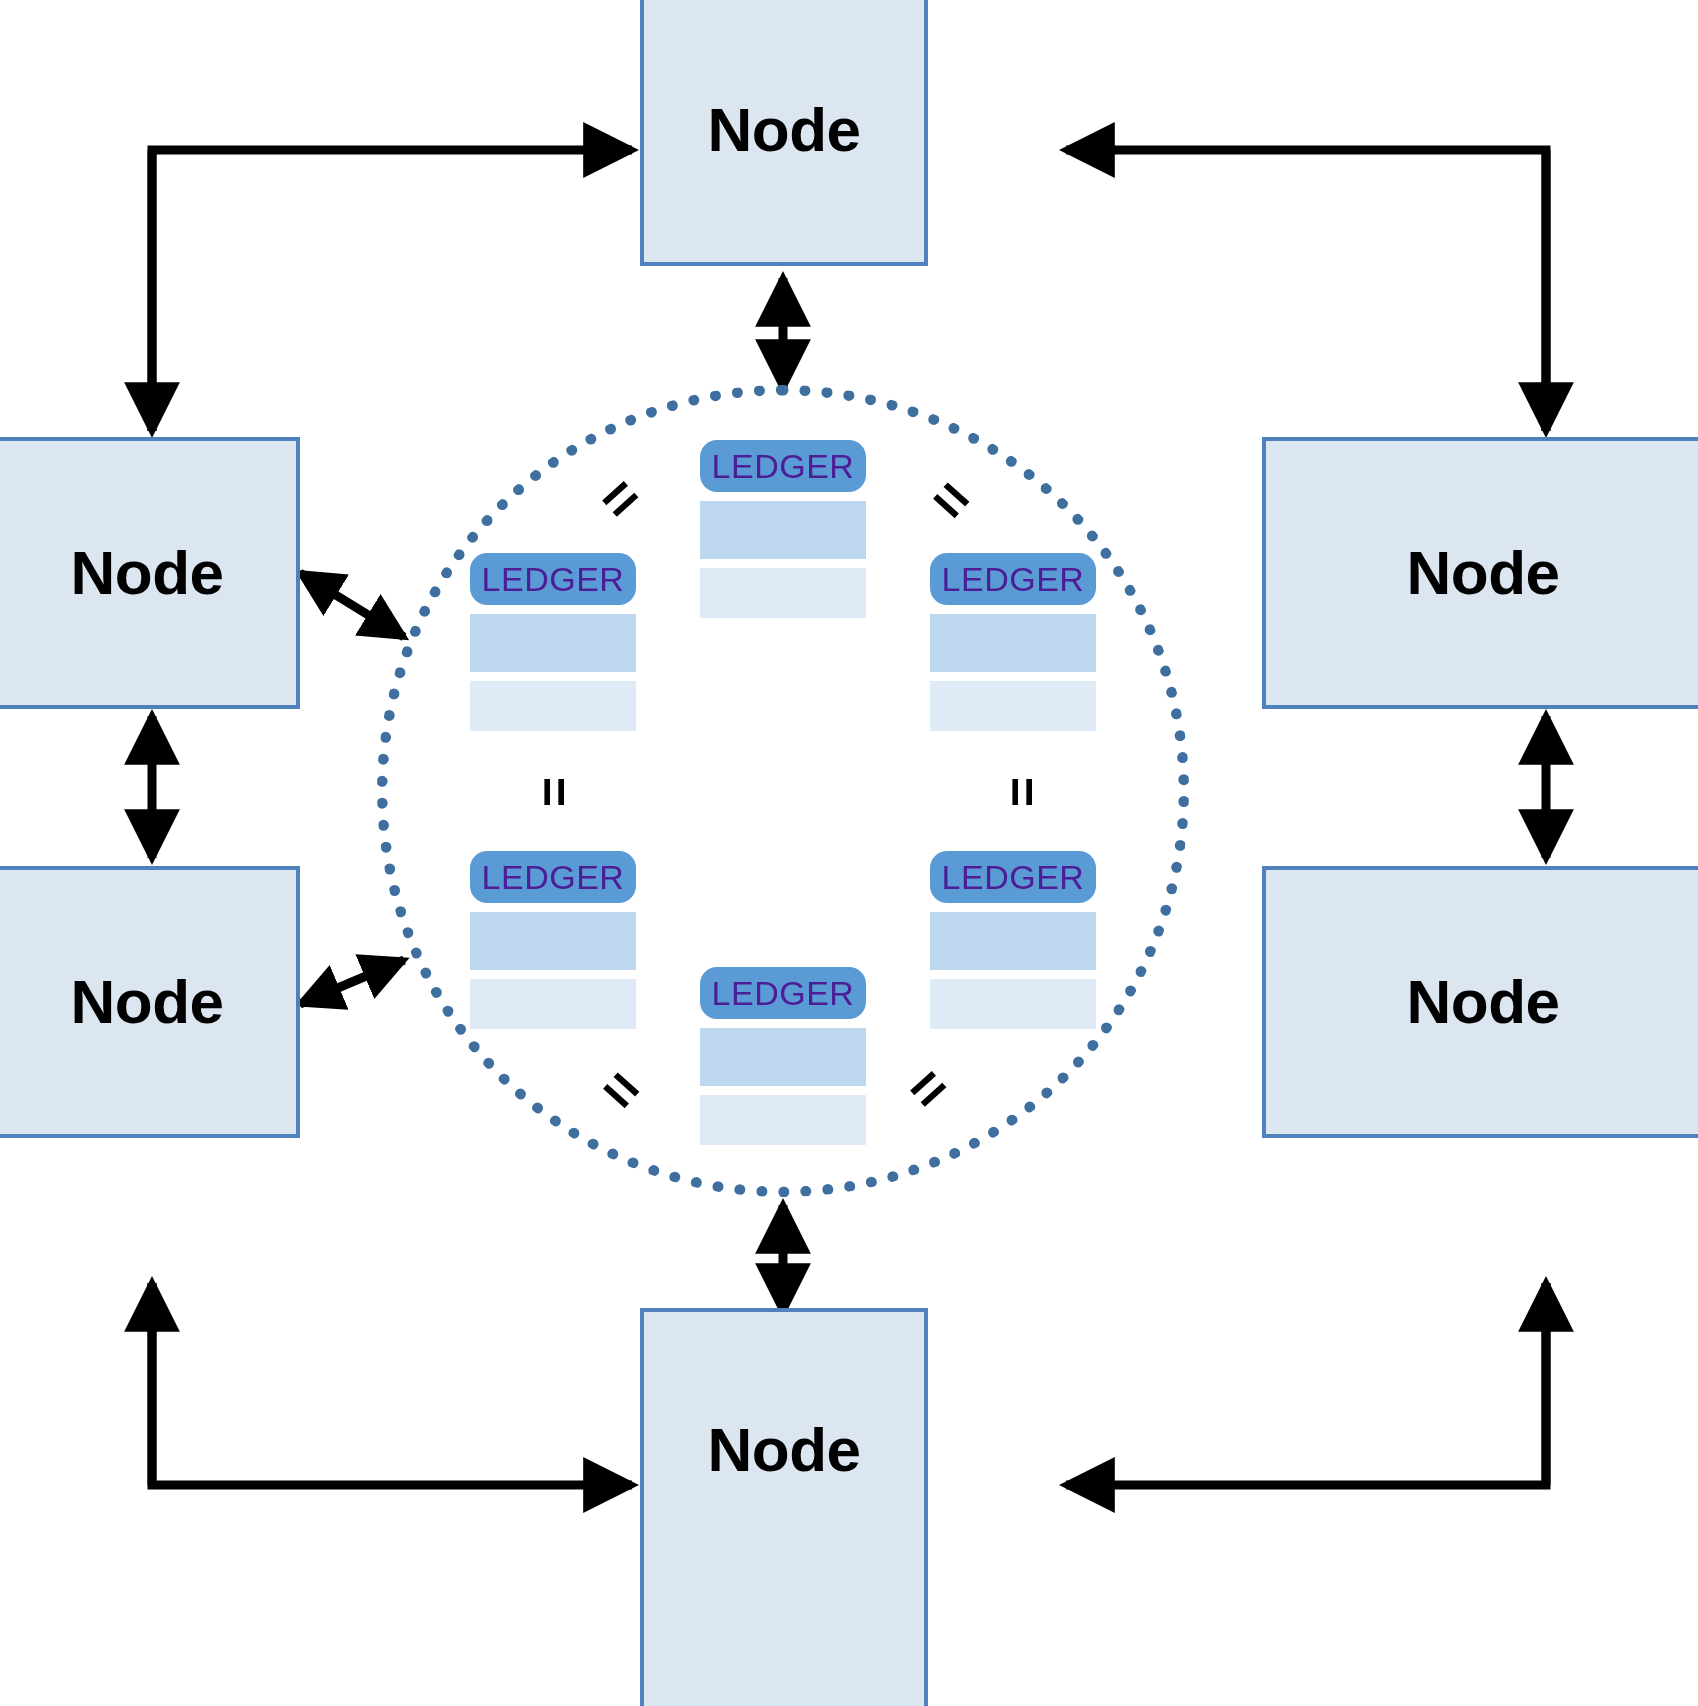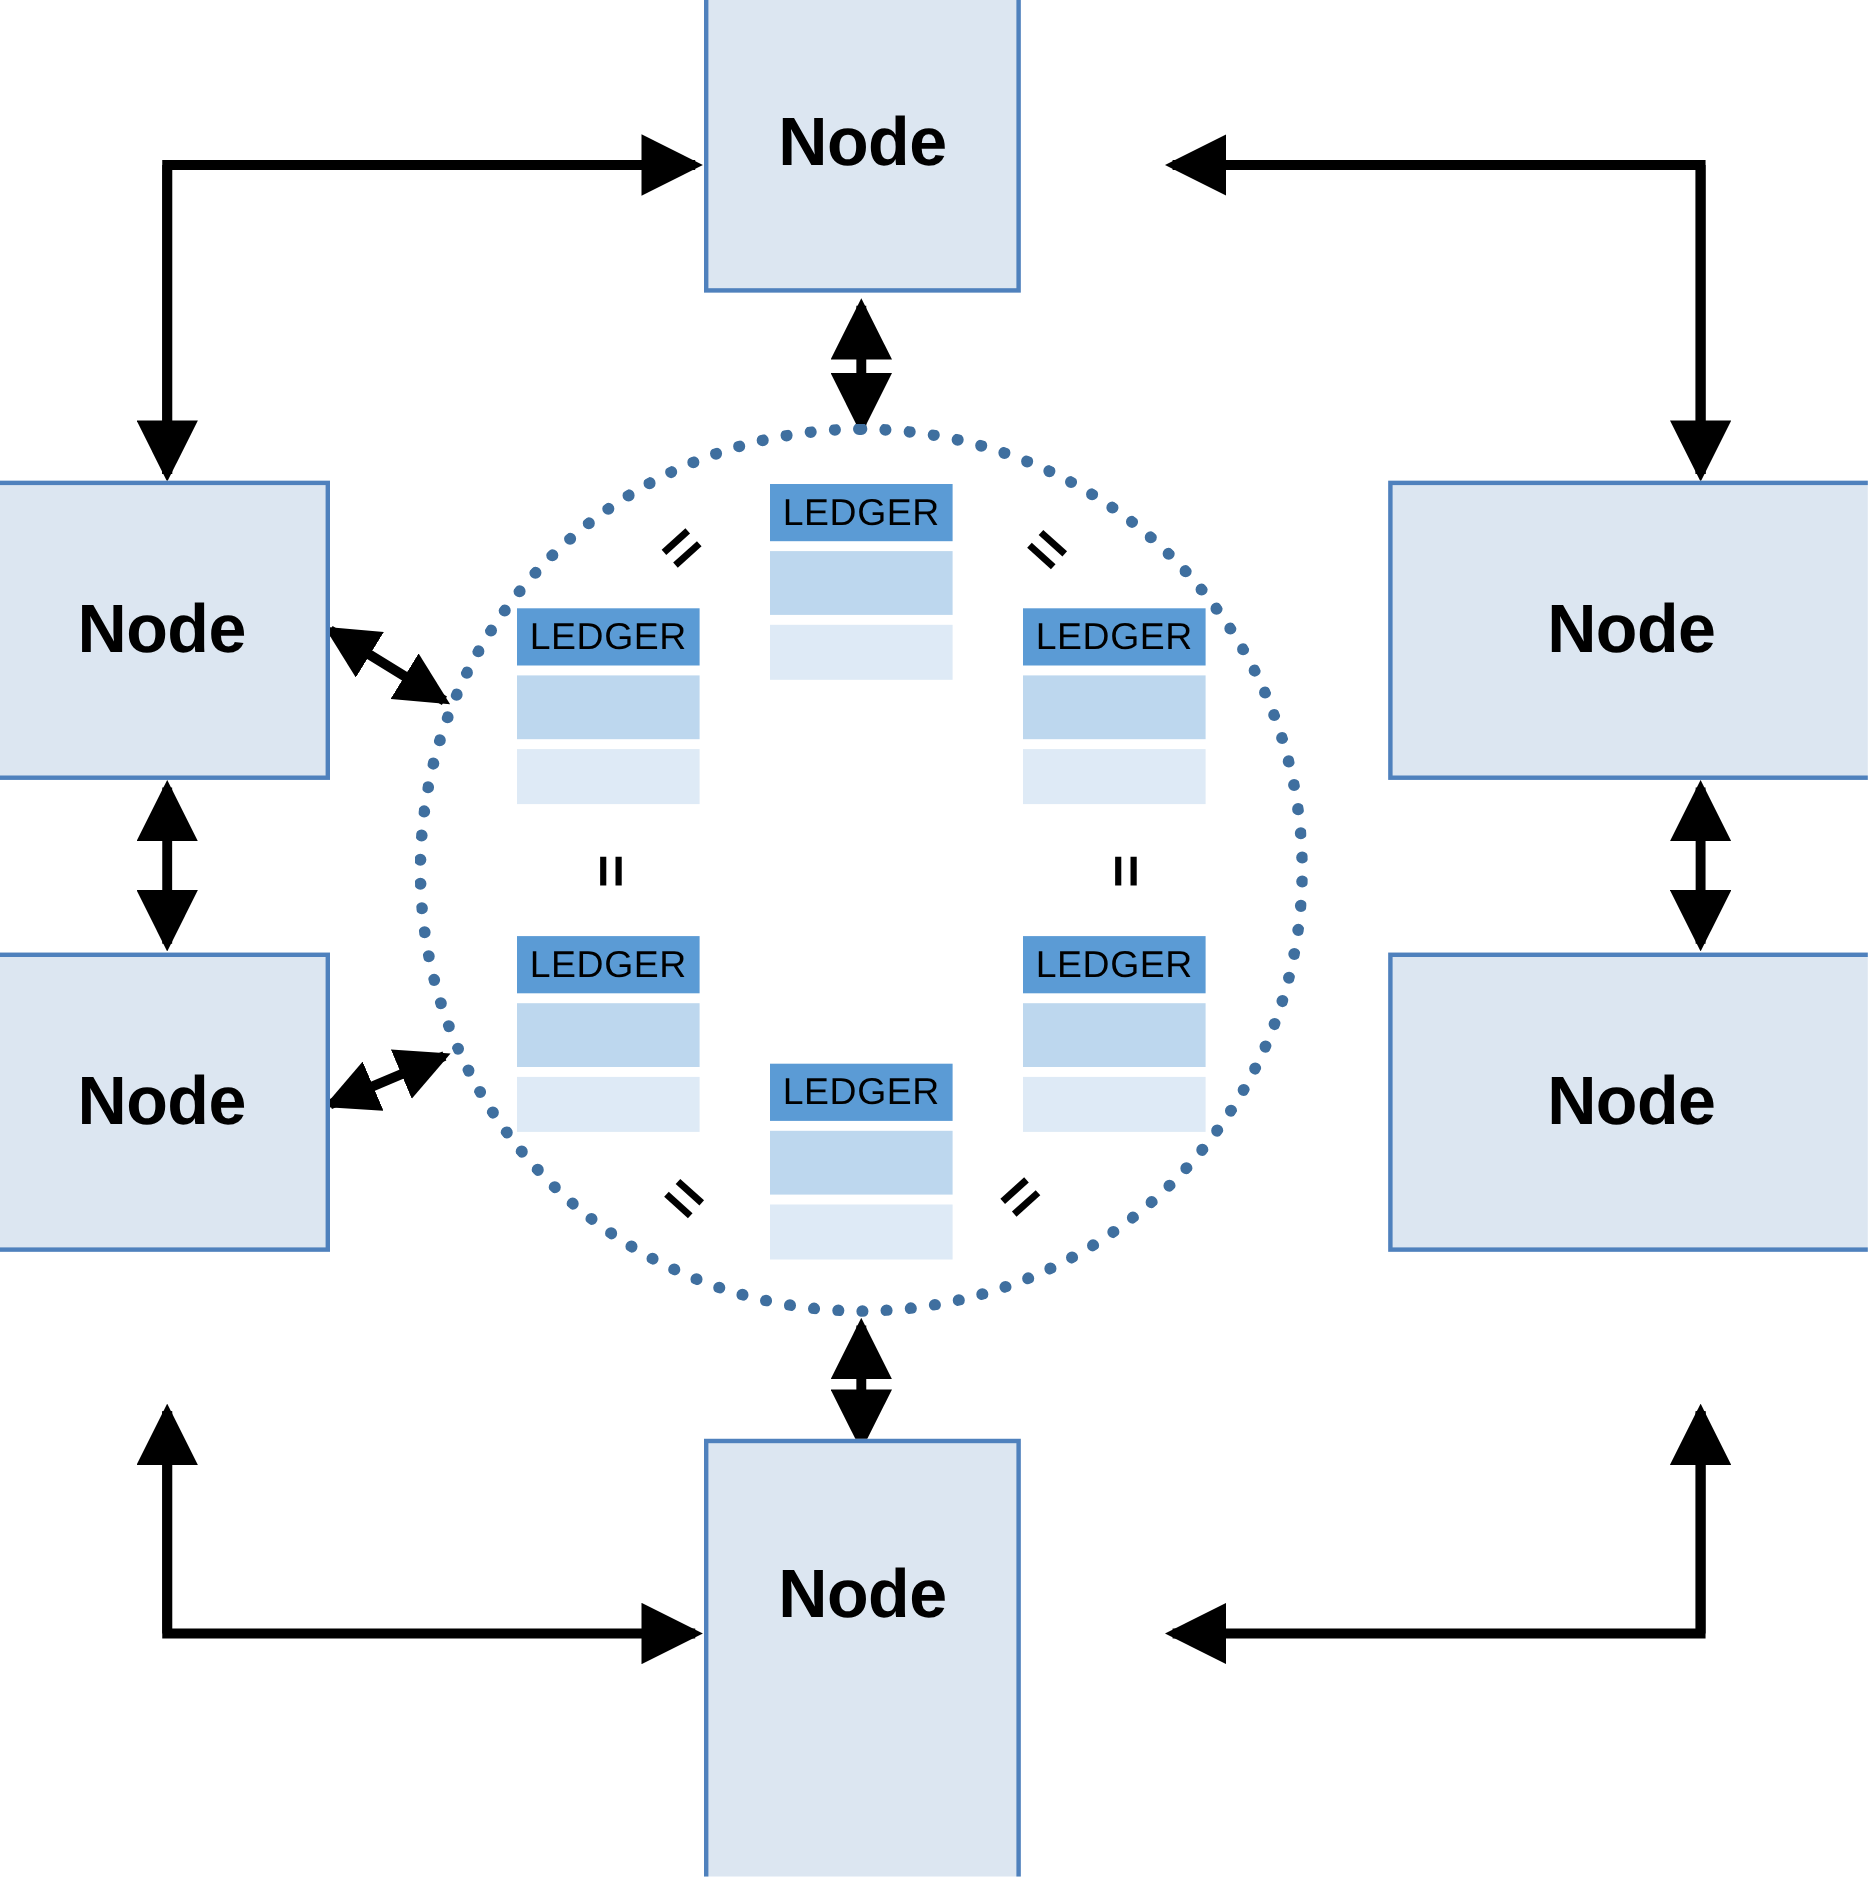--- a/index.html
+++ b/index.html
@@ -4,22 +4,22 @@
 <style>
   html,body{margin:0;padding:0;background:#ffffff;}
   body{width:1698px;height:1706px;position:relative;overflow:hidden;
        font-family:"Liberation Sans","DejaVu Sans",sans-serif;}
   #stage{position:absolute;inset:0;width:1698px;height:1200px;}
   svg.layer{position:absolute;left:0;top:0;width:1698px;height:1706px;overflow:visible;}
   .node-box{position:absolute;background:#dce6f1;border:4px solid #4f81bd;
             box-sizing:border-box;display:flex;align-items:center;justify-content:center;}
   .node-label{font-size:62px;font-weight:bold;color:#000000;letter-spacing:-0.5px;line-height:1;}
   .ledger{position:absolute;width:166px;}
-  .ledger-head{background:#5b9bd5;color:#000000;font-size:34px;
-               height:52px;line-height:52px;text-align:center;letter-spacing:0.5px;}
+  .ledger-head{background:#5b9bd5;color:#4c1d95;font-size:34px;
+               height:52px;line-height:52px;text-align:center;letter-spacing:0.5px;border-radius:17px;}
   .ledger-row1{background:#bdd7ee;height:58px;margin-top:9px;}
   .ledger-row2{background:#deeaf6;height:50px;margin-top:9px;}
   .eqmark{position:absolute;font-size:58px;font-weight:bold;color:#000000;
           line-height:1;font-style:italic;}
   .eqmark.upright{font-style:normal;font-size:52px;}
   .consensus{position:absolute;font-size:70px;font-weight:bold;color:#000000;
              white-space:nowrap;line-height:1;}
   .circle{position:absolute;border-radius:50%;
           border:11px dotted #3f6f9f;box-sizing:border-box;}
 </style>

